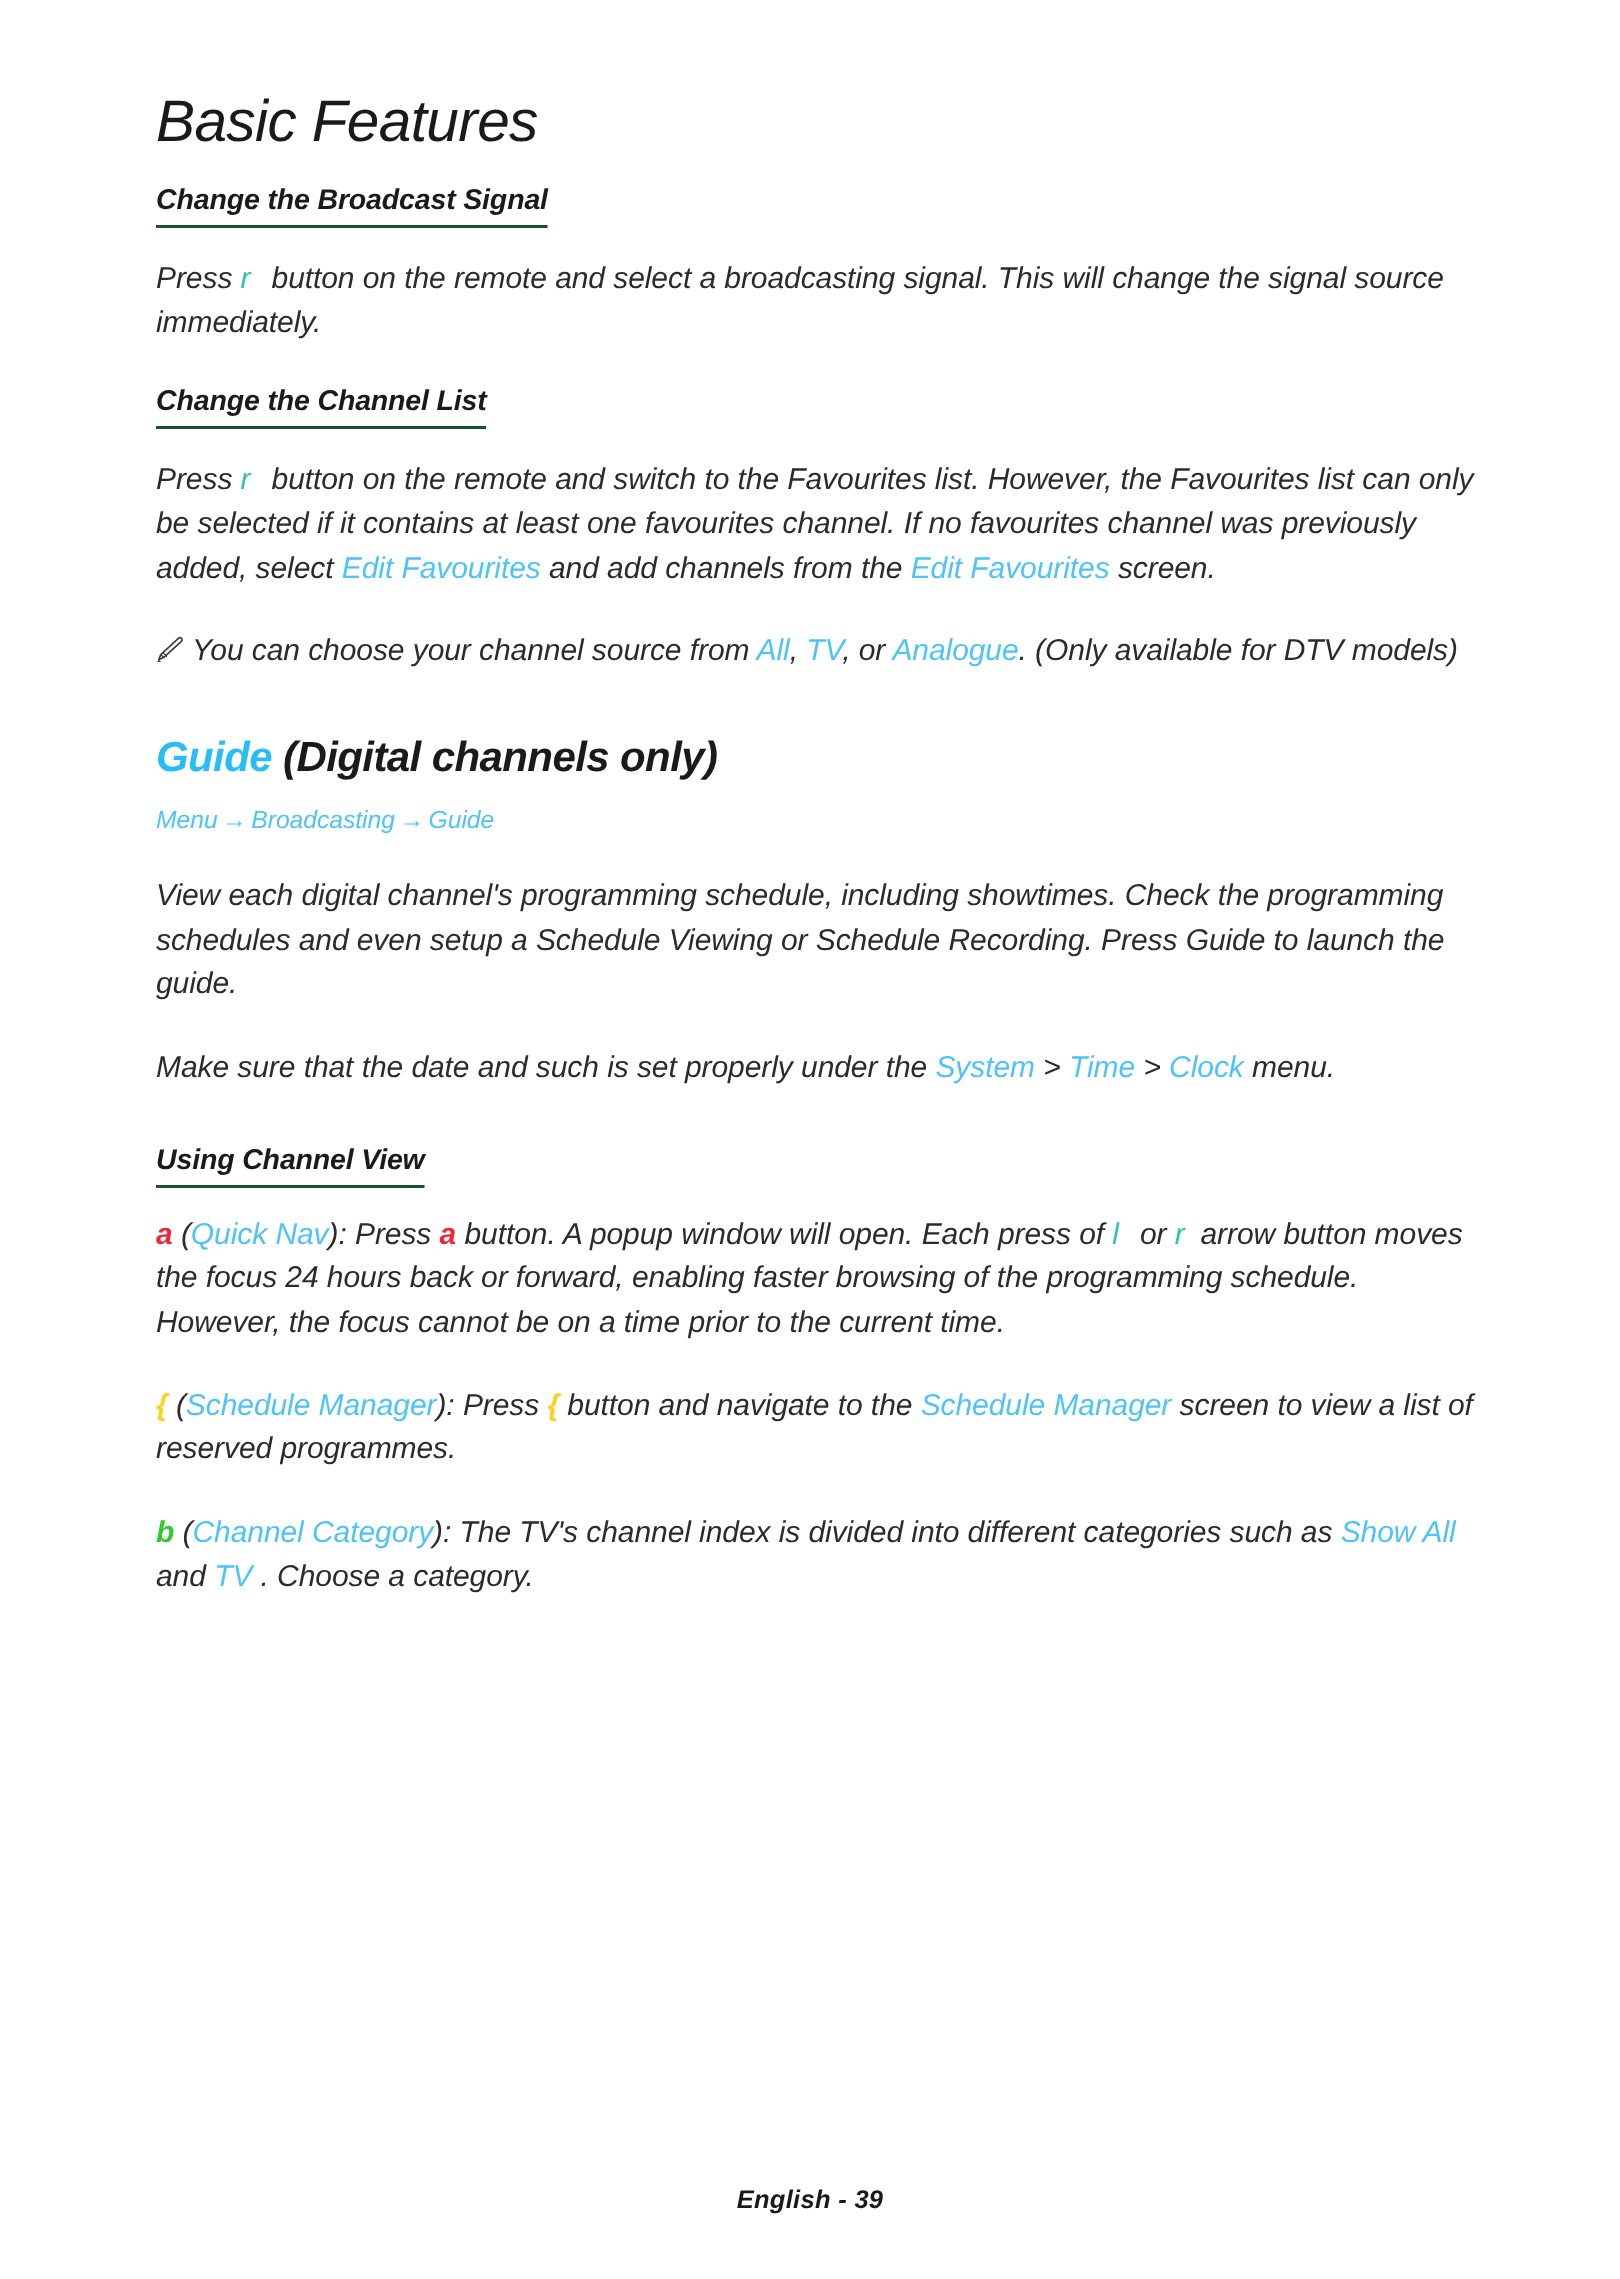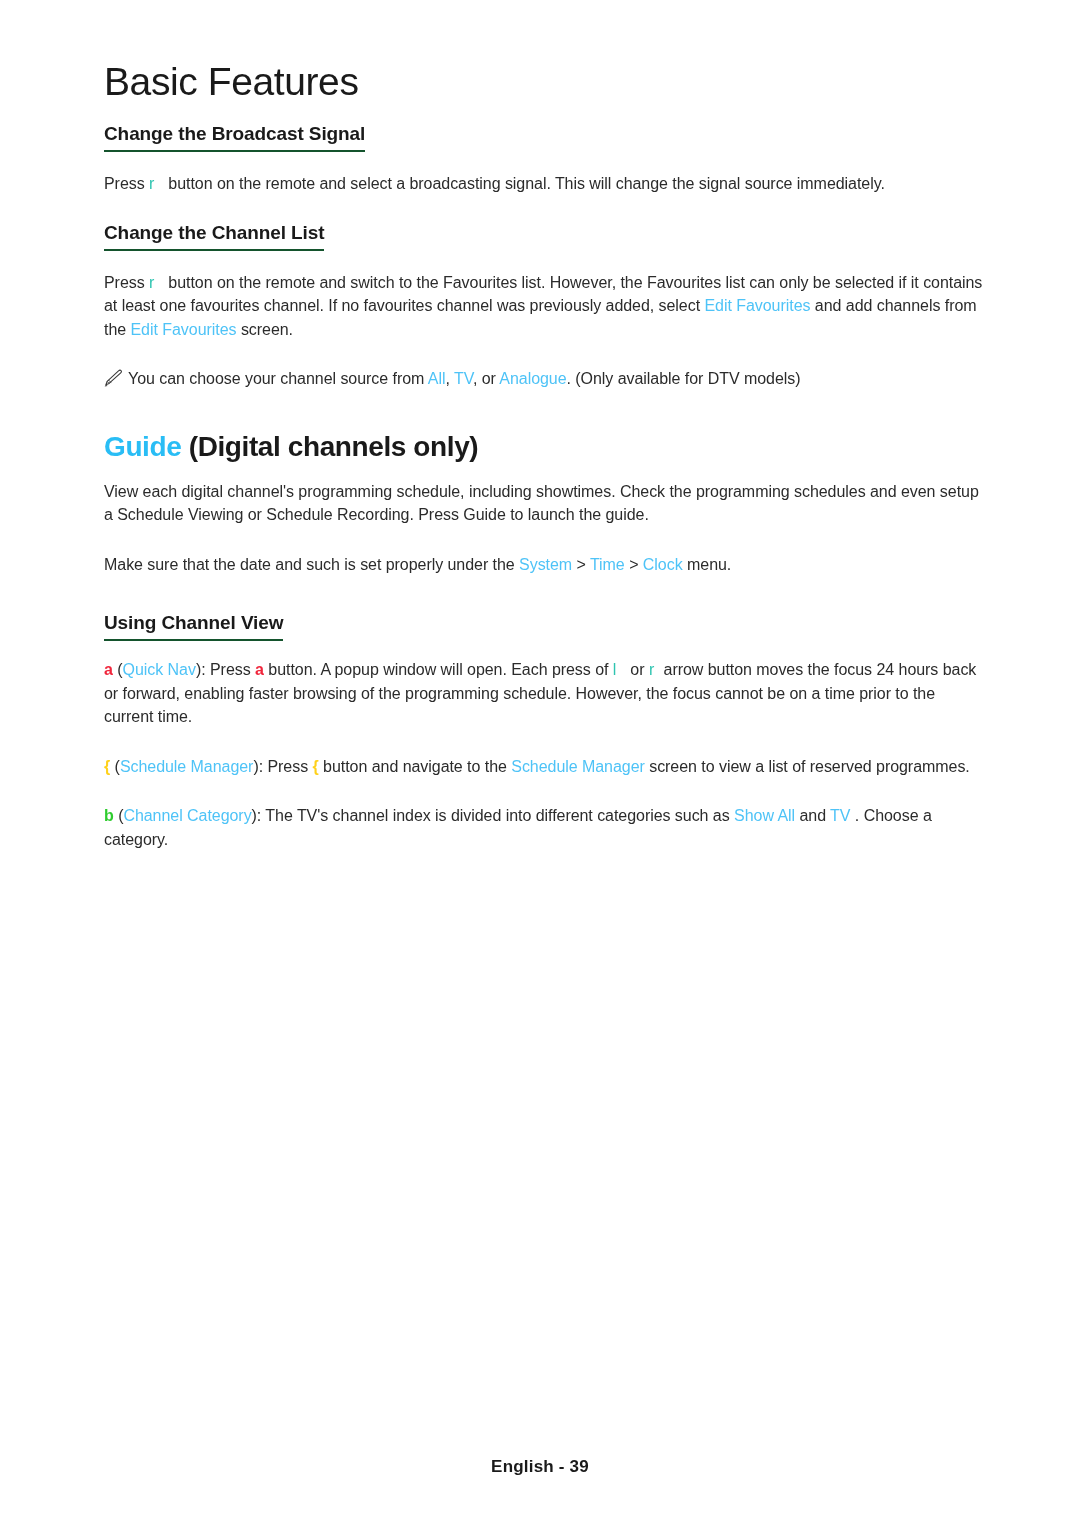--- a/index.html
+++ b/index.html
@@ -13,20 +13,21 @@
     font-family: "Liberation Sans", sans-serif;
     color: #231f20;
     -webkit-font-smoothing: antialiased;
   }
   .page {
     position: relative;
     width: 1080px;
     height: 1519px;
     box-sizing: border-box;
     padding: 62px 92px 0 104px;
+    font-style: italic;
   }
   .page-title {
     font-size: 39px;
     font-weight: 400;
     letter-spacing: -0.4px;
     line-height: 1.0;
     margin: 0 0 22px 0;
     color: #1a1a1a;
   }
   .sec-head {
@@ -35,21 +36,21 @@
     color: #1a1a1a;
     margin: 0 0 0 0;
     padding: 0 0 5px 0;
     display: inline-block;
     border-bottom: 2px solid #14532d;
     letter-spacing: -0.1px;
   }
   .sec-head-wrap { margin: 0 0 20px 0; }
   .sec-head-wrap.tight { margin-bottom: 17px; }
   p.body {
-    font-size: 16px;
+    font-size: 20px;
     line-height: 1.47;
     margin: 0 0 26px 0;
     color: #2b2b2b;
     letter-spacing: -0.05px;
     max-width: 880px;
   }
   p.body.note {
     text-indent: 0;
     padding-left: 24px;
     position: relative;
@@ -125,20 +126,21 @@
       <svg viewBox="0 0 22 20" width="20" height="18" aria-hidden="true">
         <path d="M2 17.5 L5.5 16 L18.5 4.2 C19.4 3.4 19.5 2.4 18.8 1.7 C18.1 1.0 17.1 1.1 16.3 1.9 L3.4 13.8 L2 17.5 Z" fill="none" stroke="#3a3a3a" stroke-width="1.2" stroke-linejoin="round"></path>
         <path d="M3.4 13.8 L5.6 16" fill="none" stroke="#3a3a3a" stroke-width="1"></path>
         <path d="M4.6 12.6 C6.5 13.2 7.3 14.1 7.6 15.6" fill="none" stroke="#3a3a3a" stroke-width="0.9"></path>
         <path d="M2 17.6 L0.6 19.4 L3.9 18.8 Z" fill="#3a3a3a"></path>
       </svg>
     </span><span>You can choose your channel source from</span> <span class="blue">All</span><span>,</span> <span class="blue">TV</span><span>, or</span> <span class="blue">Analogue</span><span>. (Only available for DTV models)</span></p>
 
   <h2 class="guide-head"><span class="blue-strong">Guide</span> <span>(Digital channels only)</span></h2>
 
+  <div class="breadcrumb"><span>Menu</span><span class="arrow">→</span><span>Broadcasting</span><span class="arrow">→</span><span>Guide</span></div>
 
   <p class="body">View each digital channel's programming schedule, including showtimes. Check the programming schedules and even setup a Schedule Viewing or Schedule Recording. Press Guide to launch the guide.</p>
 
   <p class="body"><span>Make sure that the date and such is set properly under the</span> <span class="blue">System</span> <span>&gt;</span> <span class="blue">Time</span> <span>&gt;</span> <span class="blue">Clock</span> <span>menu.</span></p>
 
   <div class="sec-head-wrap block-sub tight">
     <span class="sec-head">Using Channel View</span>
   </div>
 
   <p class="body"><span class="red">a</span> <span>(</span><span class="blue">Quick Nav</span><span>): Press</span> <span class="red">a</span> <span>button. A popup window will open. Each press of</span> <span class="teal">l</span><span class="gap"></span><span>or</span> <span class="teal">r</span><span class="gap-sm"></span> <span>arrow button moves the focus 24 hours back or forward, enabling faster browsing of the programming schedule. However, the focus cannot be on a time prior to the current time.</span></p>

